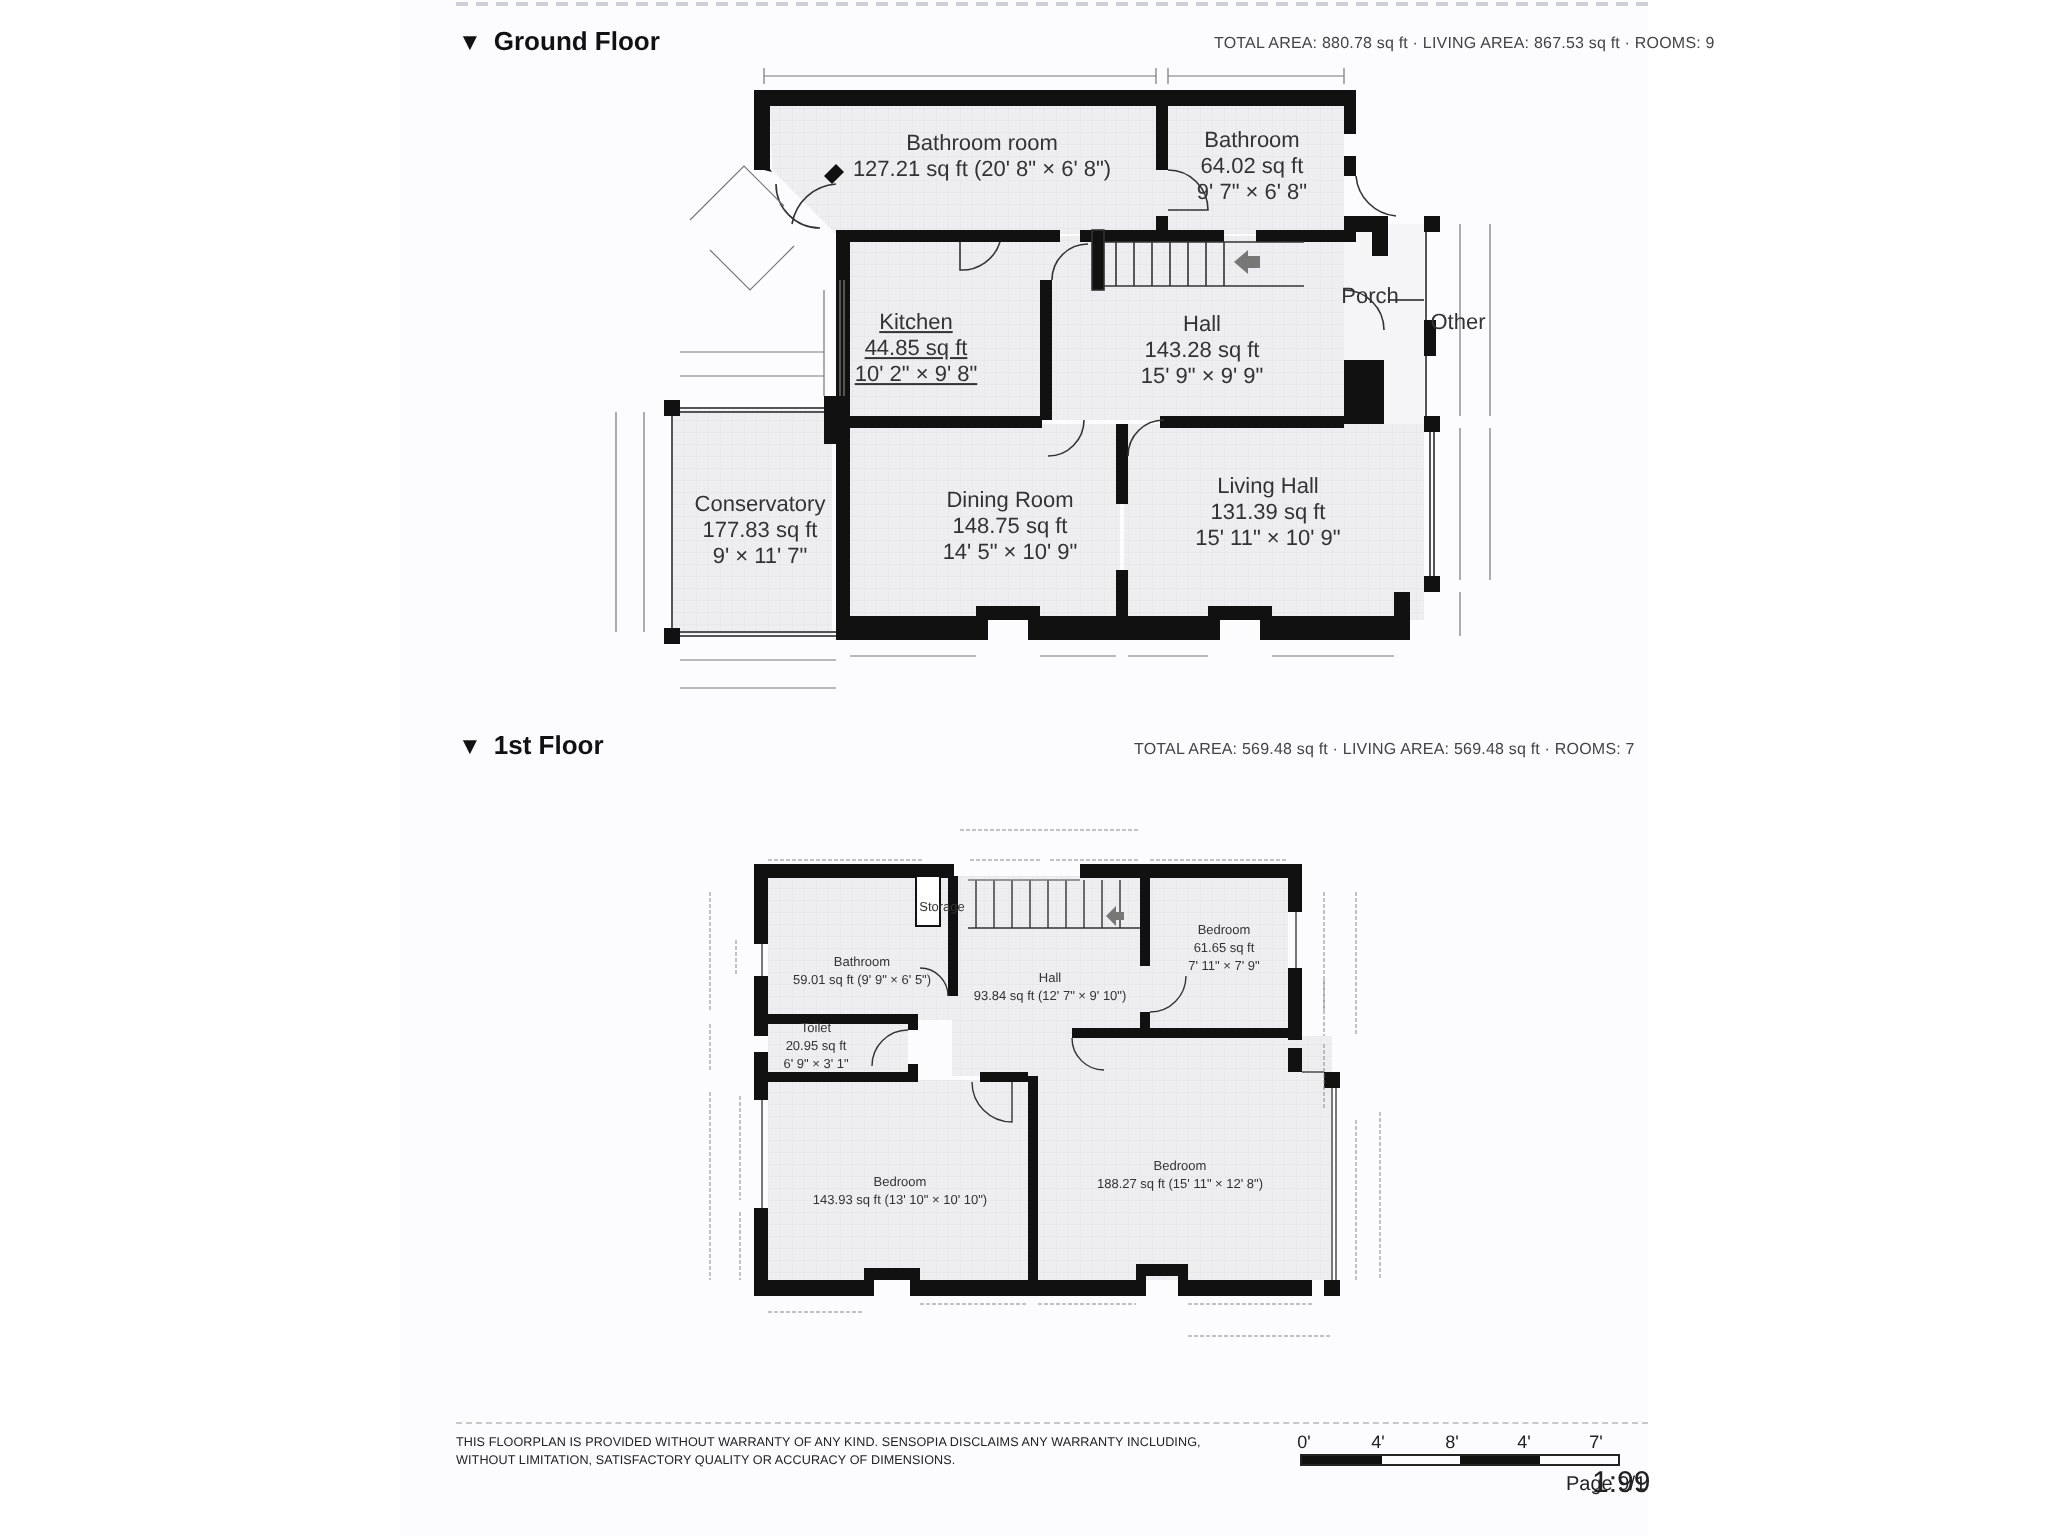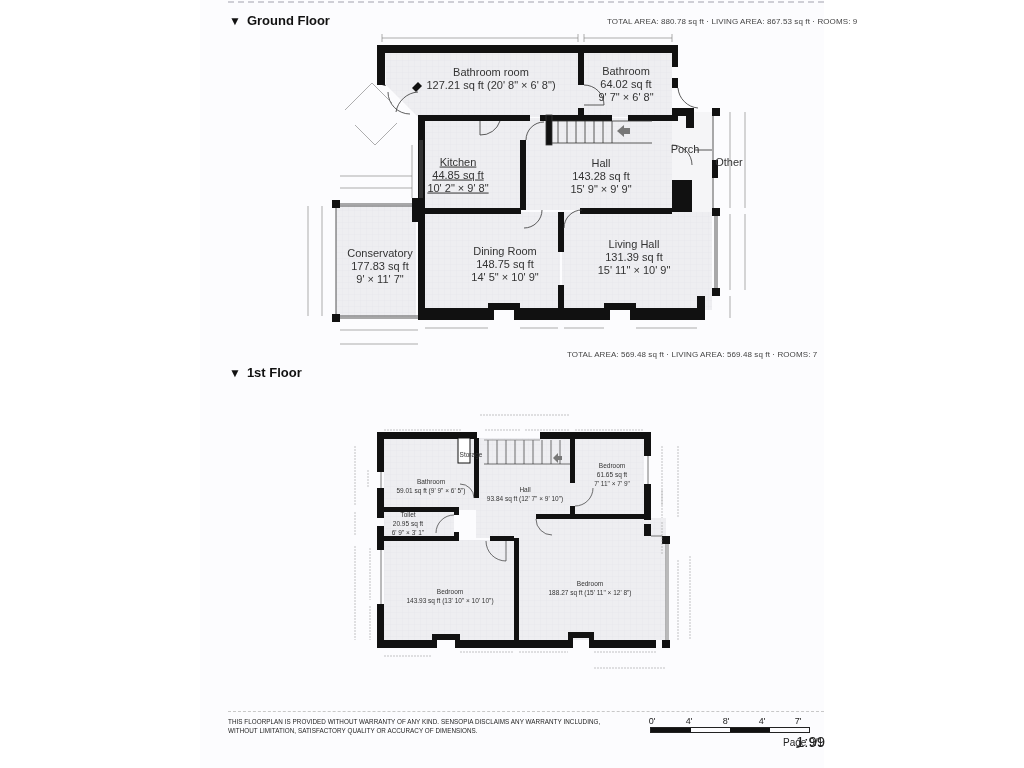--- a/index.html
+++ b/index.html
@@ -211,21 +211,21 @@
     <div>Living Hall</div>
     <div>131.39 sq ft</div>
     <div>15' 11" × 10' 9"</div>
   </div>
 </div>
 
 <div class="floor-title" style="left:229px;top:365px;">
   <span class="tri">▼</span>
   <span>1st Floor</span>
 </div>
-<div class="floor-stats" style="left:567px;top:350px;text-align:center;">
+<div class="floor-stats" style="left:567px;top:370px;text-align:center;">
   <span>TOTAL AREA:</span>
   <span>569.48 sq ft</span> ·
   <span>LIVING AREA:</span>
   <span>569.48 sq ft</span> ·
   <span>ROOMS:</span>
   <span>7</span>
 </div>
 
 <svg class="plan" width="1024" height="768">
   <g fill="url(#grid)">

